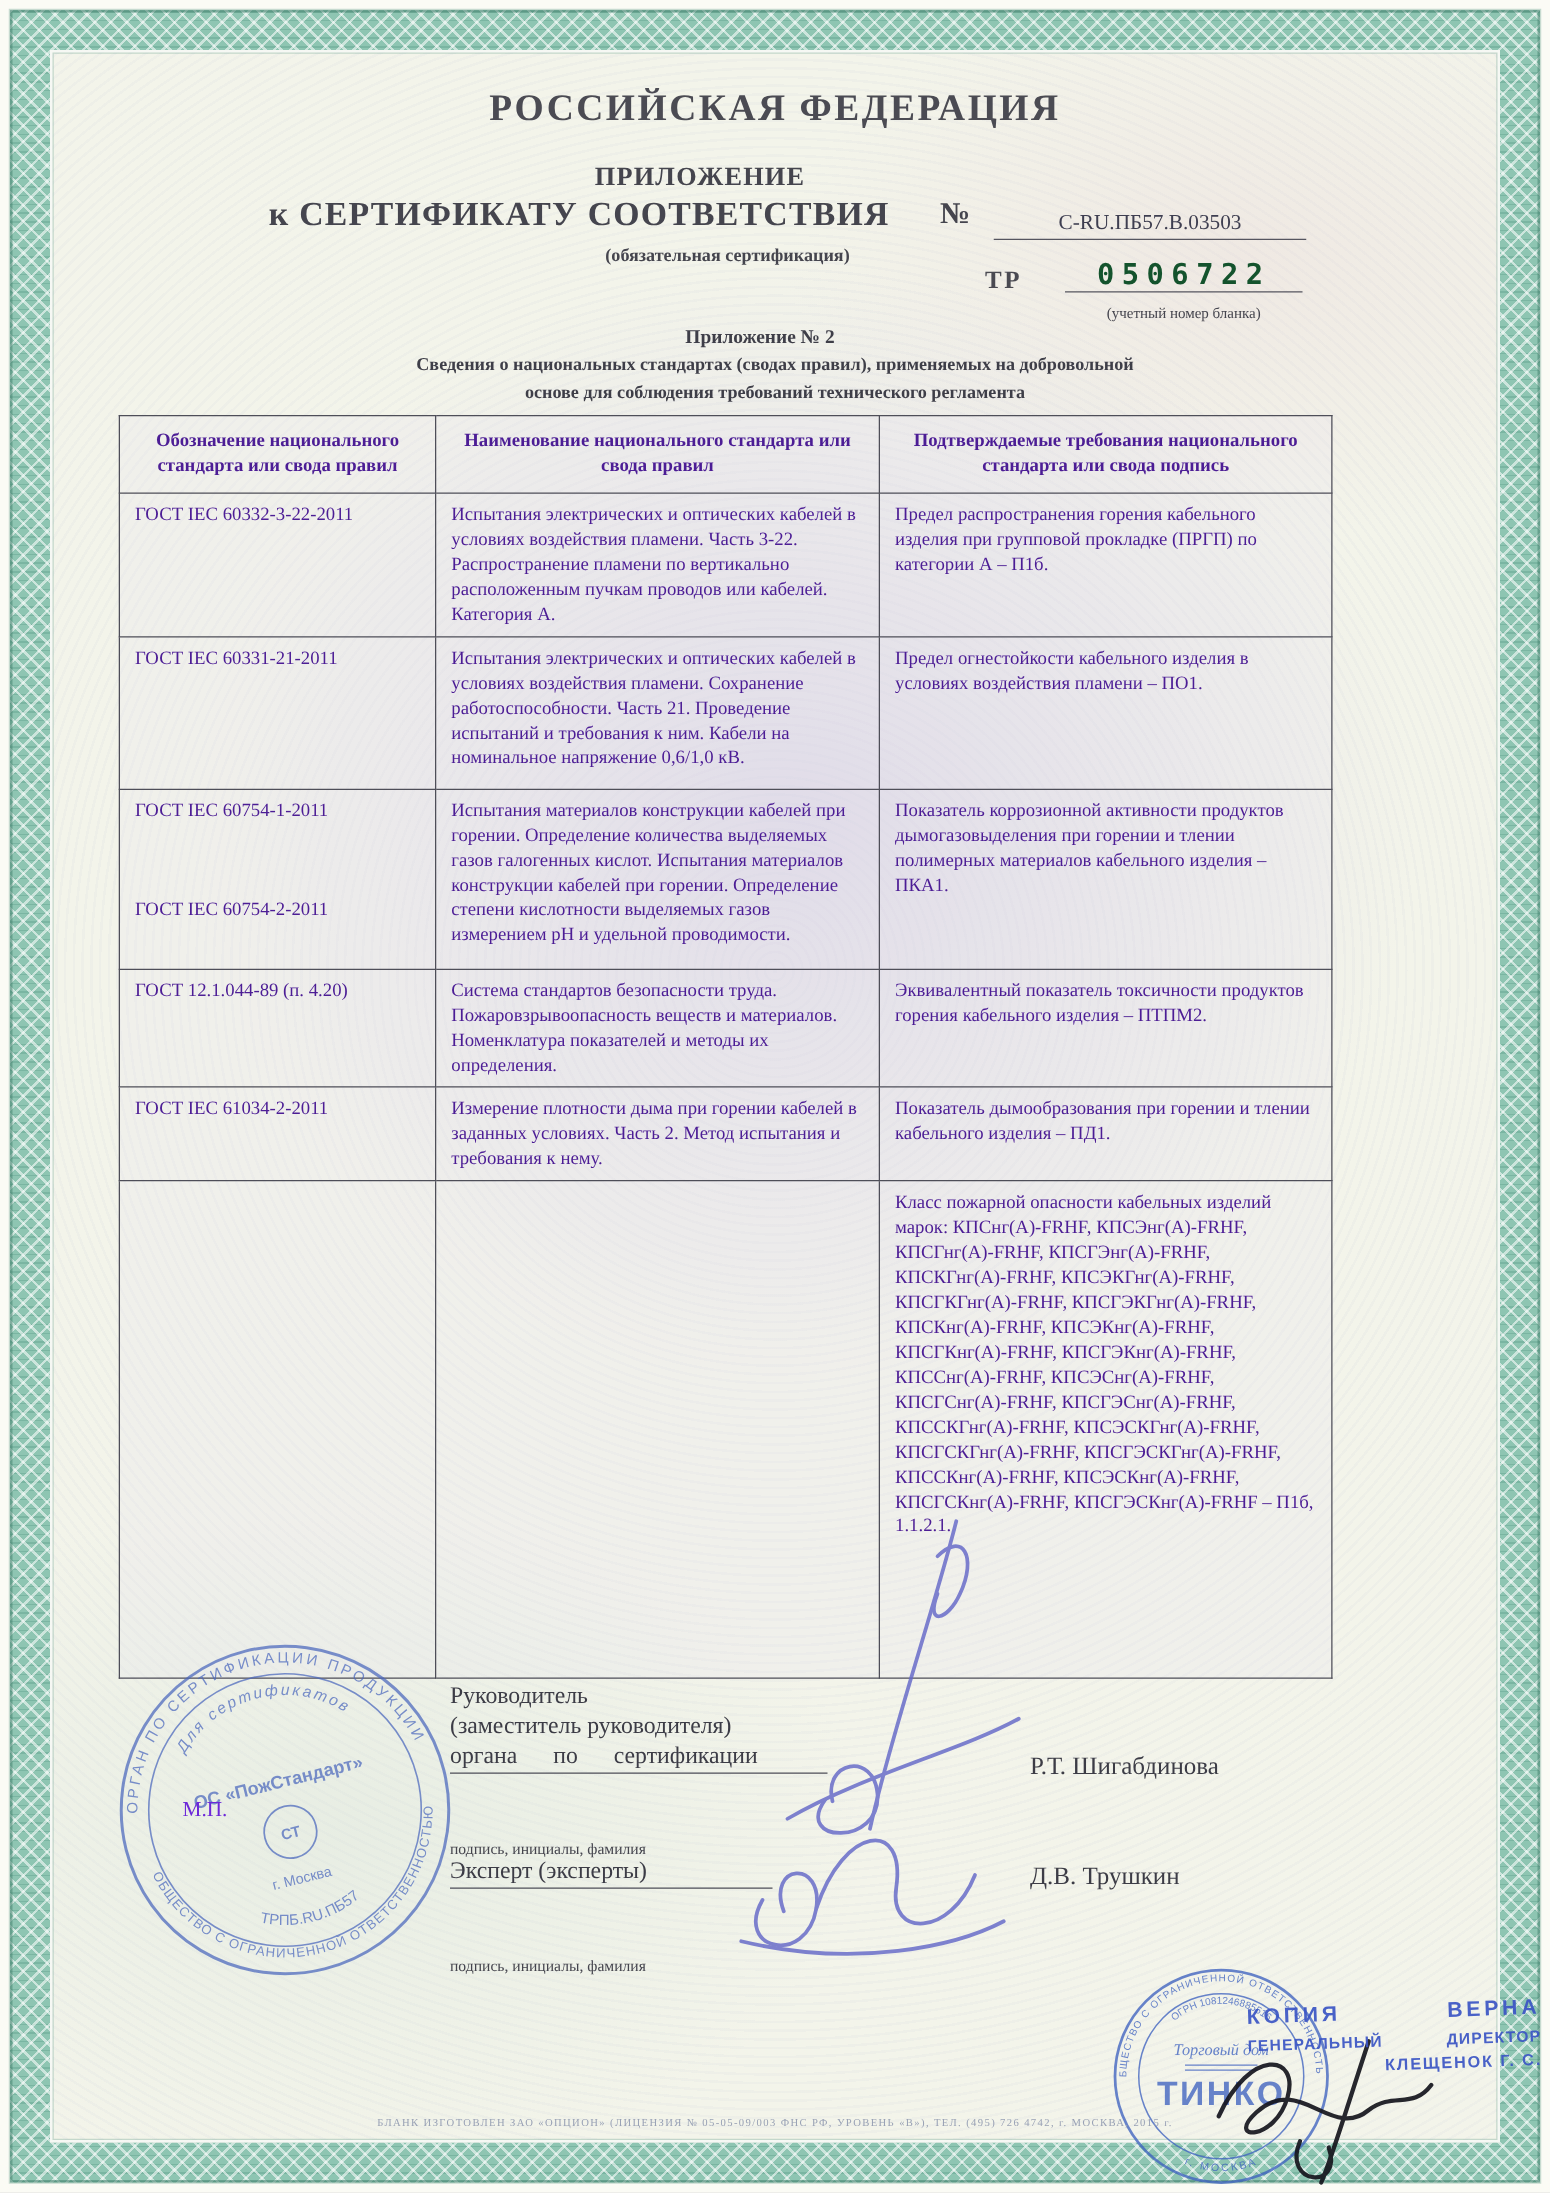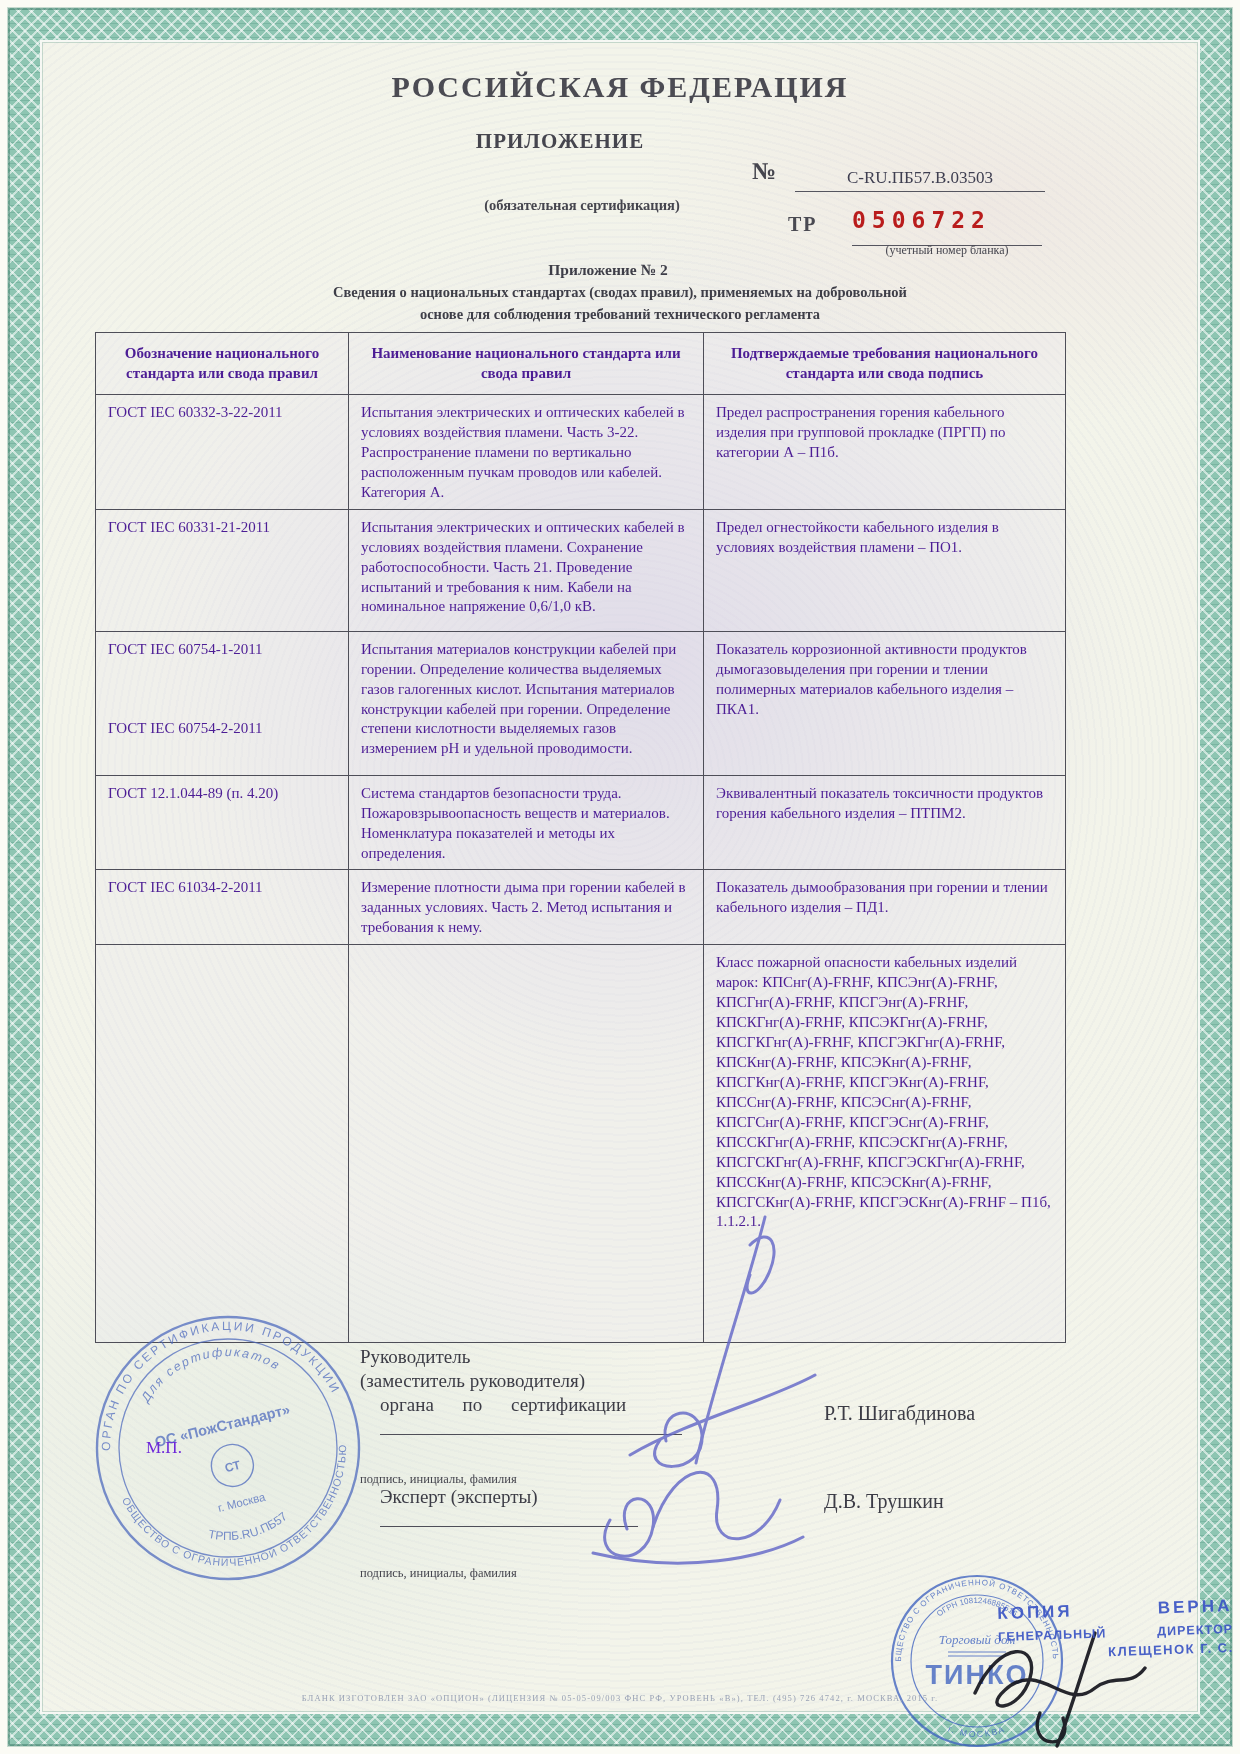--- a/index.html
+++ b/index.html
@@ -22,57 +22,58 @@
     box-shadow:inset 0 0 0 2px rgba(252,252,248,.9),inset 0 0 0 3px rgba(110,160,145,.35);}
   .ctr{left:0;width:1240px;text-align:center;}
   .t-country{top:70px;font-size:30px;font-weight:bold;letter-spacing:2px;color:#4b4b53;}
   .t-pril{top:129px;font-size:21px;font-weight:bold;letter-spacing:1px;color:#45454e;transform:translateX(-60px);}
   .t-cert{left:215px;top:156px;font-size:27px;font-weight:bold;letter-spacing:1px;color:#45454e;}
   .t-no{left:752px;top:158px;font-size:24px;font-weight:bold;color:#45454e;}
   .cert-num{left:795px;top:168px;width:250px;text-align:center;font-size:17px;color:#3e3e50;
             border-bottom:1.5px solid #55555f;padding-bottom:3px;}
   .t-oblig{top:197px;font-size:14.5px;font-weight:bold;transform:translateX(-38px);color:#45454e;}
   .t-tr{left:788px;top:213px;font-size:20px;font-weight:bold;color:#4a4a52;letter-spacing:2px;}
-  .blank-num{left:852px;top:207px;width:190px;
+  .blank-num{left:852px;top:207px;width:190px;text-align:center;
       font-family:"DejaVu Sans Mono",monospace;font-weight:bold;font-size:23px;letter-spacing:6px;
-      color:#b91c1c;border-bottom:1.4px solid #55555f;padding-bottom:12px;}
+      color:#14532d;border-bottom:1.4px solid #55555f;padding-bottom:0;}
   .blank-note{left:852px;top:243px;width:190px;text-align:center;font-size:12px;color:#45454e;}
   .t-annex{top:261px;font-size:15.5px;font-weight:bold;transform:translateX(-12px);color:#3e3e48;}
   .t-desc1{top:284px;font-size:14.5px;font-weight:bold;color:#3e3e48;}
   .t-desc2{top:306px;font-size:14.5px;font-weight:bold;color:#3e3e48;}
   table.cert{position:absolute;left:95px;top:332px;width:970px;border-collapse:collapse;table-layout:fixed;
              background:rgba(233,229,243,.22);}
   table.cert th,table.cert td{border:1.6px solid #4e4e58;font-size:15px;line-height:1.33;color:#4c1d95;
              vertical-align:top;padding:8px 10px 6px 12px;word-wrap:break-word;}
   table.cert th{font-weight:bold;text-align:center;vertical-align:middle;padding:6px 8px;}
   td.std{white-space:pre-line;}
   tr.h{height:62px;} tr.r1{height:102px;} tr.r2{height:122px;} tr.r3{height:144px;}
   tr.r4{height:92px;} tr.r5{height:66px;} tr.r6{height:398px;}
   .sig-label{left:360px;font-size:19px;color:#3c3c46;}
-  .u{border-bottom:1.4px solid #4e4e58;padding-bottom:18px;margin-left:20px;}
+  .u{border-bottom:1.4px solid #4e4e58;padding-bottom:2px;}
   .small-note{left:360px;font-size:12.5px;color:#45454e;margin-top:48px;}
   .name{left:824px;font-size:20px;color:#3c3c46;}
   .mp{left:146px;top:1438px;font-size:17px;color:#6d28d9;z-index:6;}
   .copy-stamp{left:998px;top:1600px;width:235px;transform:rotate(-2deg);z-index:5;
       font-family:"Liberation Sans",sans-serif;color:#3b55c5;font-weight:bold;opacity:.92;}
   .copy-row1{display:flex;justify-content:space-between;font-size:17px;letter-spacing:3px;}
   .copy-row2{display:flex;justify-content:space-between;font-size:12.5px;letter-spacing:1px;margin-top:6px;}
   .copy-row3{text-align:right;font-size:13px;letter-spacing:1.5px;margin-top:4px;}
   .fineprint{top:1693px;font-size:8.5px;color:#98a1b5;letter-spacing:1.1px;}
   svg{position:absolute;overflow:visible;}
 </style>
 </head>
 <body>
 
 <div class="page">
   <div class="frame"></div>
   <div class="paper"></div>
 
   <div class="abs ctr t-country">РОССИЙСКАЯ ФЕДЕРАЦИЯ</div>
   <div class="abs ctr t-pril">ПРИЛОЖЕНИЕ</div>
+  <div class="abs t-cert">к СЕРТИФИКАТУ СООТВЕТСТВИЯ</div>
   <div class="abs t-no">№</div>
   <div class="abs cert-num">C-RU.ПБ57.В.03503</div>
   <div class="abs ctr t-oblig">(обязательная сертификация)</div>
   <div class="abs t-tr">ТР</div>
   <div class="abs blank-num">0506722</div>
   <div class="abs blank-note">(учетный номер бланка)</div>
   <div class="abs ctr t-annex">Приложение № 2</div>
   <div class="abs ctr t-desc2">основе для соблюдения требований технического регламента</div>
   <div class="abs ctr t-desc1">Сведения о национальных стандартах (сводах правил), применяемых на добровольной</div>
 

